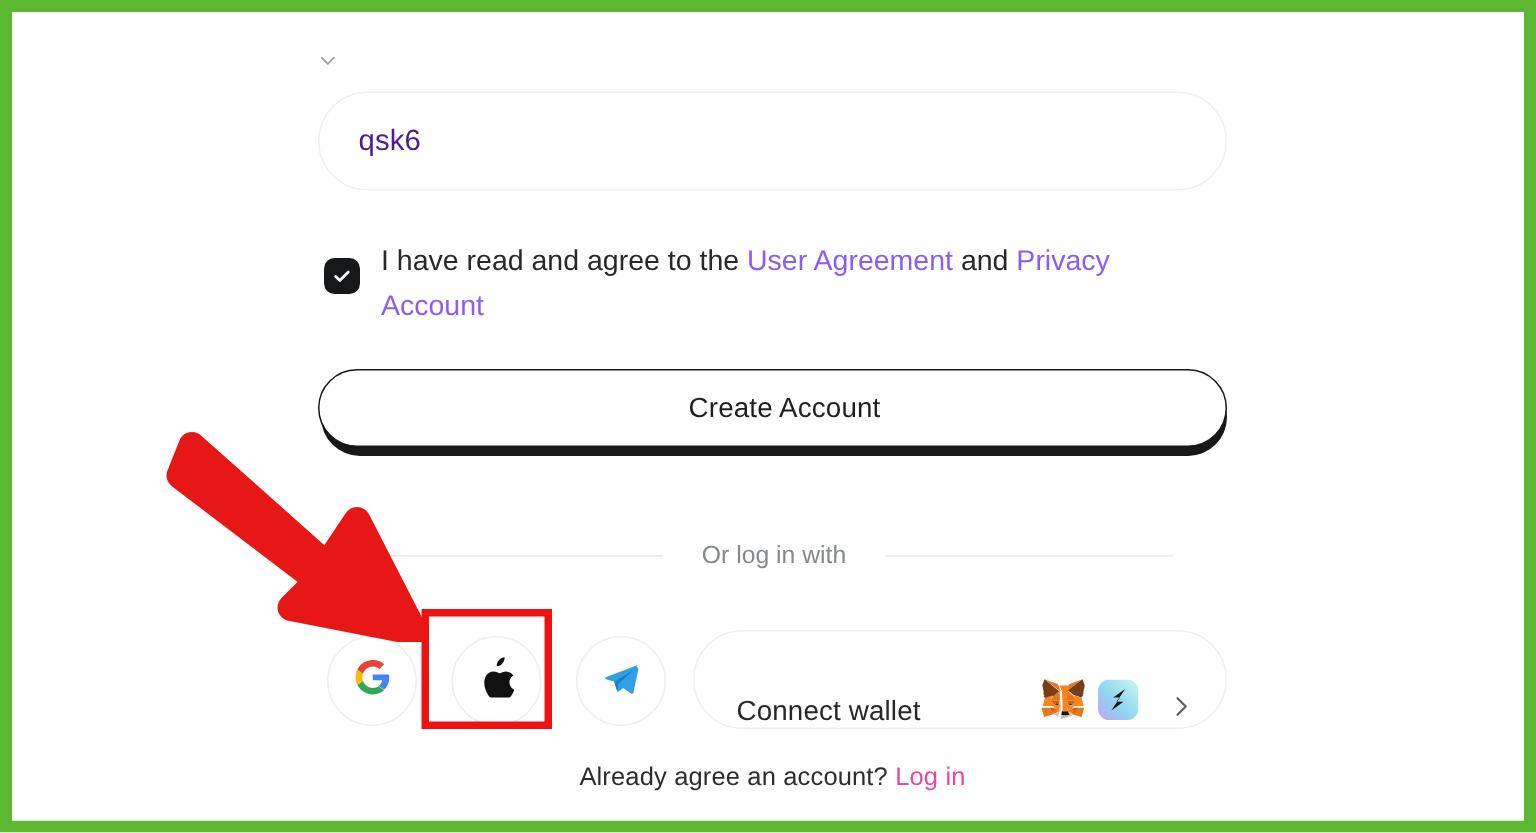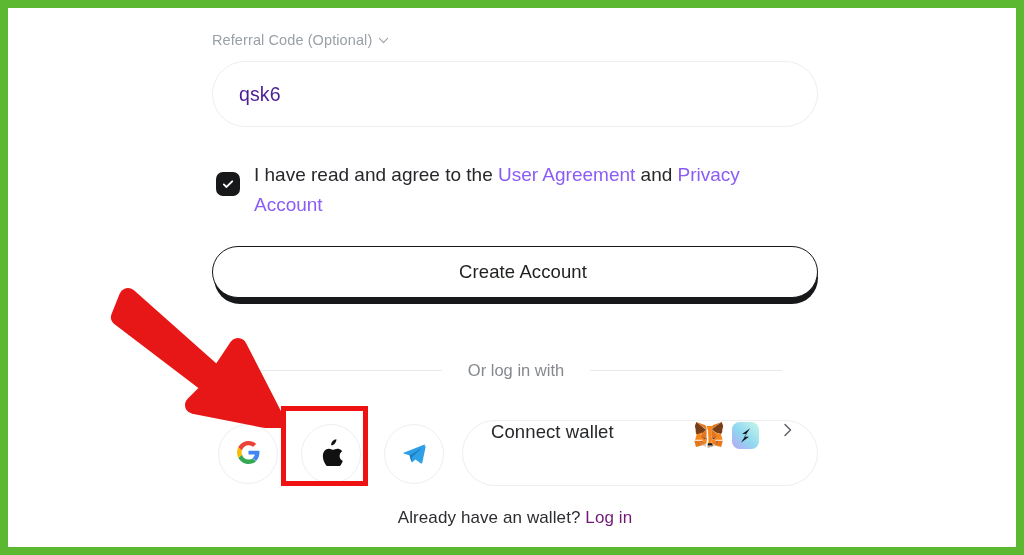--- a/index.html
+++ b/index.html
@@ -207,21 +207,21 @@
     position: absolute;
     left: 250px;
     top: 6px;
     width: 356px;
     height: 66px;
     box-sizing: border-box;
     border: 1.3px solid #eceef0;
     border-radius: 33px;
     background: #ffffff;
     display: flex;
-    align-items: flex-start;
+    align-items: flex-end;
     padding: 0 22px 0 28px;
     gap: 10px;
     cursor: pointer;
   }
   .connect-wallet .cw-label {
     font-size: 18.5px;
     color: #26282b;
     flex: 1 1 auto;
     letter-spacing: .1px;
   }
@@ -232,21 +232,21 @@
   .footer {
     position: absolute;
     left: 0;
     top: 500px;
     width: 606px;
     text-align: center;
     font-size: 17px;
     color: #2b2d30;
     letter-spacing: .1px;
   }
-  .footer .lnk { color: #701a75; cursor: pointer; }
+  .footer .lnk { color: #ec4899; cursor: pointer; }
 
   
   .red-highlight {
     position: absolute;
     left: 273px;   
     top: 398px;    
     width: 87px;
     height: 80px;
     box-sizing: border-box;
     border: 5px solid #ee1212;
@@ -267,21 +267,20 @@
 </style>
 </head>
 <body>
 
 <div id="screen">
   <div id="page">
 
     <div class="form-col">
 
       <div class="field-label-row">
-        <span class="field-label">Referral Code (Optional)</span>
         <span class="chev-down">
           <svg viewBox="0 0 16 16" width="13" height="13" aria-hidden="true">
             <path d="M3 5.5 L8 10.5 L13 5.5" fill="none" stroke="#9aa0a6" stroke-width="1.4" stroke-linecap="round" stroke-linejoin="round"></path>
           </svg>
         </span>
       </div>
 
       <div class="referral-input">
         <span class="value">qsk6</span>
       </div>
@@ -376,21 +375,21 @@
           </span>
           <span class="cw-chevron">
             <svg width="14" height="18" viewBox="0 0 14 18" aria-hidden="true">
               <path d="M4 3.5 L9.5 9 L4 14.5" fill="none" stroke="#5f6368" stroke-width="1.5" stroke-linecap="round" stroke-linejoin="round"></path>
             </svg>
           </span>
         </div>
 
       </div>
 
-      <div class="footer"><span>Already have an wallet? </span><span class="lnk">Log in</span></div>
+      <div class="footer"><span>Already agree an account? </span><span class="lnk">Log in</span></div>
 
     </div>
 
     <div class="red-highlight"></div>
 
     <div class="red-arrow">
       <svg width="190" height="145" viewBox="0 0 190 145" aria-hidden="true">
         <path d="M20 14 L110 94 L130 64 L168 138 L86 122 L104 104 L12 34 Z" fill="#e81717" stroke="#e81717" stroke-width="18" stroke-linejoin="round" stroke-linecap="round"></path>
       </svg>
     </div>

